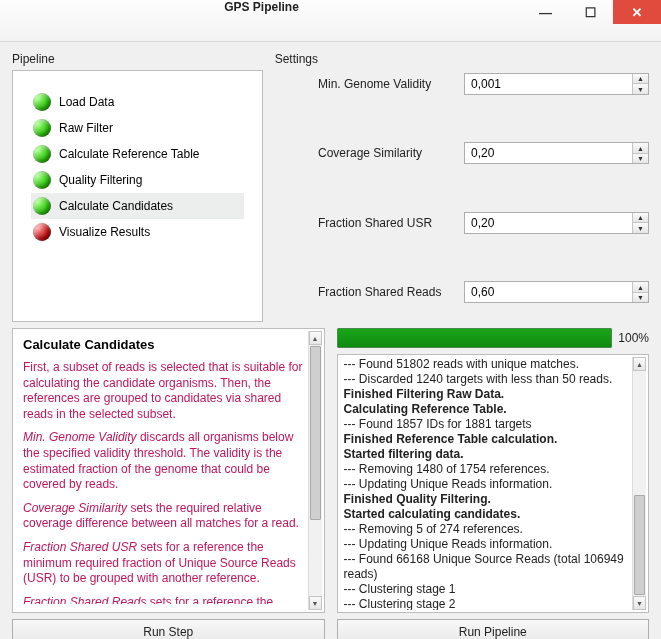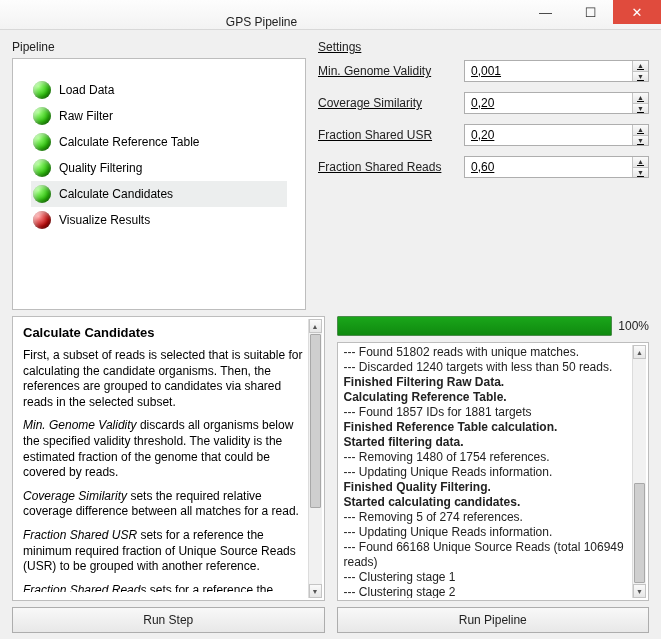--- a/index.html
+++ b/index.html
@@ -1,46 +1,46 @@
 <!DOCTYPE html>
 <html><head>
 <meta charset="utf-8">
 <style>
 * { box-sizing: border-box; margin: 0; padding: 0; font-family: "Segoe UI", Tahoma, sans-serif; font-size: 12px; }
 body { background: #f0f0f0; width: 661px; height: 639px; overflow: hidden; }
-.titlebar { height: 30px; background: linear-gradient(#fdfdfd,#f3f3f3); border-bottom: 1px solid #d8d8d8; display: flex; align-items: flex-end; }
+.titlebar { height: 42px; background: linear-gradient(#fdfdfd,#f3f3f3); border-bottom: 1px solid #d8d8d8; display: flex; align-items: flex-start; font-weight: bold; }
 .titlebar .title { flex: 1; text-align: center; font-size: 12px; color: #222; }
 .win-btns { display: flex; height: 100%; }
 .win-btn { width: 45px; height: 24px; display: flex; align-items: center; justify-content: center; color: #333; font-size: 13px; }
 .win-btn.close { background: #e04b3d; color: #fff; width: 48px; height: 24px; }
 .win-btn.min, .win-btn.max { background: transparent; }
 .content { padding: 10px 12px 6px 12px; display: flex; flex-direction: column; gap: 6px; height: calc(639px - 30px); }
 .top-row, .mid-row { display: flex; gap: 12px; }
 .top-row { height: 270px; }
 .mid-row { flex: 1; min-height: 0; }
 .panel-label { font-size: 12px; color: #222; margin-bottom: 4px; }
 .pipeline-col { flex: 1; display: flex; flex-direction: column; }
-.settings-col { flex: 1; display: flex; flex-direction: column; text-decoration: underline; }
+.settings-col { flex: 1; display: flex; flex-direction: row; }
 .pipeline-list { flex: 1; background: #fff; border: 1px solid #bdbdbd; padding: 18px; overflow: auto; }
 .pipe-item { display: flex; align-items: center; gap: 8px; padding: 4px 2px; cursor: default; }
 .pipe-item.selected { background: #eceeee; }
 .orb { width: 18px; height: 18px; border-radius: 50%; display: inline-block; box-shadow: inset -2px -2px 4px rgba(0,0,0,0.35), inset 2px 2px 4px rgba(255,255,255,0.6); }
 .orb.green { background: radial-gradient(circle at 30% 30%, #9bff7a, #2bc00a 60%, #0f7a00); }
 .orb.red { background: radial-gradient(circle at 30% 30%, #ff9b9b, #c00a0a 60%, #6a0000); }
 .settings-grid { display: grid; grid-template-columns: 140px 1fr; row-gap: 10px; column-gap: 6px; align-items: center; margin-top: 2px; }
 .set-label { color: #222; }
 .spinner { display: flex; border: 1px solid #aeaeae; background: #c2410c; height: 22px; }
 .spinner input { flex: 1; border: none; padding: 0 6px; font-size: 12px; outline: none; }
 .spin-btns { width: 16px; display: flex; flex-direction: column; border-left: 1px solid #c4c4c4; }
 .spin-btn { flex: 1; display: flex; align-items: center; justify-content: center; background: linear-gradient(#fafafa,#e6e6e6); font-size: 7px; color: #333; line-height: 1; }
 .spin-btn:first-child { border-bottom: 1px solid #c4c4c4; }
 .left-mid, .right-mid { flex: 1; display: flex; flex-direction: column; min-height: 0; }
 .desc-box { flex: 1; background: #fff; border: 1px solid #bdbdbd; padding: 8px 10px; overflow: hidden; position: relative; }
 .desc-title { font-weight: bold; font-size: 13px; margin-bottom: 8px; }
-.desc-body { font-size: 12px; color: #000000; line-height: 1.3; }
+.desc-body { font-size: 12px; color: #be185d; line-height: 1.3; }
 .desc-body p { margin-bottom: 8px; }
 .desc-body em { font-style: italic; }
 .progress-row { display: flex; align-items: center; gap: 6px; margin-bottom: 6px; }
 .progress-bar { flex: 1; height: 20px; background: linear-gradient(#1aa61a,#0f8a0f); border: 1px solid #4a8a4a; border-radius: 1px; }
 .progress-pct { font-size: 12px; color: #222; }
 .log-wrap { flex: 1; background: #fff; border: 1px solid #bdbdbd; padding: 2px; position: relative; min-height: 0; }
 .log-scroll { position: absolute; inset: 2px 18px 2px 6px; overflow: hidden; font-size: 11.5px; line-height: 1.25; color: #222; }
 .log-scroll .b { font-weight: bold; }
 .scrollbar { position: absolute; right: 2px; top: 2px; bottom: 2px; width: 14px; background: #f1f1f1; border-left: 1px solid #dcdcdc; }
 .sb-btn { height: 14px; background: linear-gradient(#fafafa,#e6e6e6); border: 1px solid #c4c4c4; font-size: 7px; display:flex; align-items:center; justify-content:center; color:#555; }

